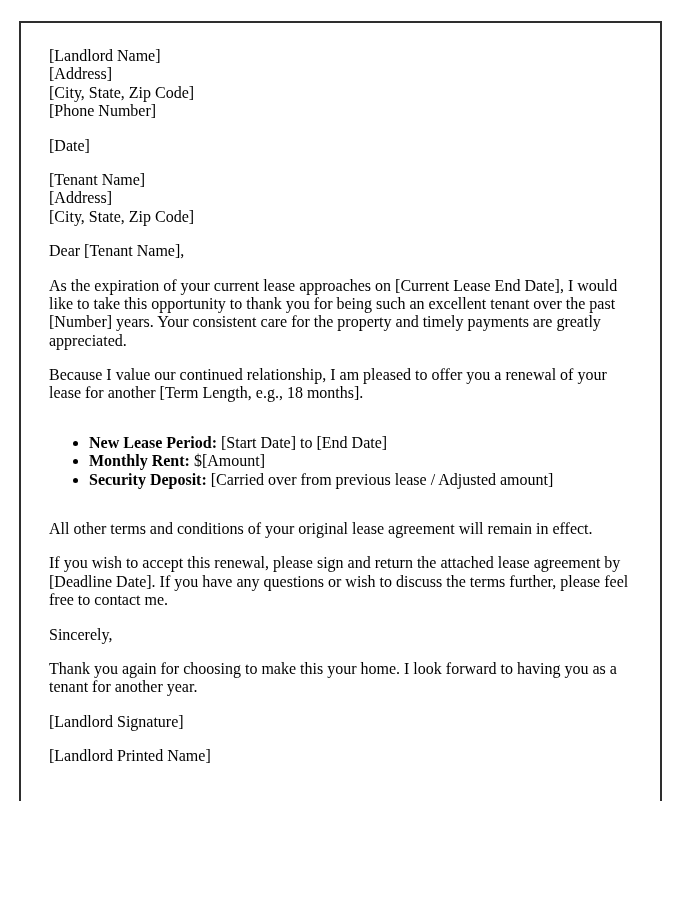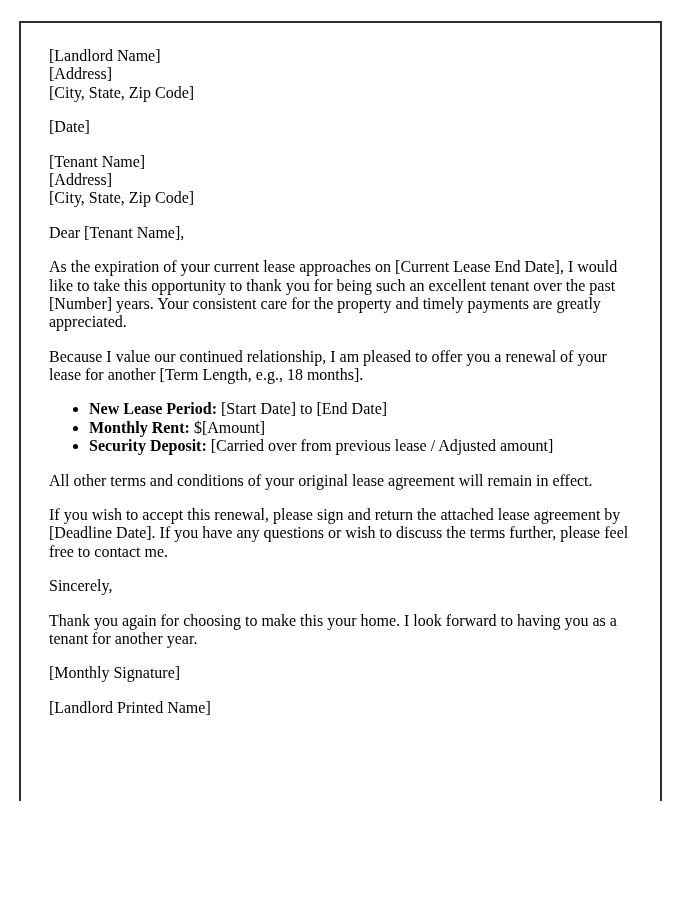--- a/index.html
+++ b/index.html
@@ -32,37 +32,38 @@
     border-bottom: none;
     padding: 24px 28px 0 28px;
     background: #ffffff;
   }
   .page > :first-child { margin-top: 0; }
   p, .addr-block {
     margin: 16px 0;
   }
   .addr-line { }
   ul.terms-list {
-    margin: 16px 0;
+    margin: 31px 0;
     padding-left: 40px;
     list-style-type: disc;
   }
   ul.terms-list li { }
   strong { font-weight: bold; }
 </style>
 </head>
 <body>
 
 <div class="canvas">
   <div class="page">
 
     <div class="addr-block">
       <div class="addr-line">[Landlord Name]</div>
       <div class="addr-line">[Address]</div>
       <div class="addr-line">[City, State, Zip Code]</div>
+      <div class="addr-line">[Phone Number]</div>
     </div>
 
     <p>[Date]</p>
 
     <div class="addr-block">
       <div class="addr-line">[Tenant Name]</div>
       <div class="addr-line">[Address]</div>
       <div class="addr-line">[City, State, Zip Code]</div>
     </div>
 
@@ -80,18 +81,18 @@
     </ul>
 
     <p>All other terms and conditions of your original lease agreement will remain in effect.</p>
 
     <p>If you wish to accept this renewal, please sign and return the attached lease agreement by [Deadline Date]. If you have any questions or wish to discuss the terms further, please feel free to contact me.</p>
 
     <p>Sincerely,</p>
 
     <p>Thank you again for choosing to make this your home. I look forward to having you as a tenant for another year.</p>
 
-    <p>[Monthly Signature]</p>
+    <p>[Landlord Signature]</p>
 
     <p>[Landlord Printed Name]</p>
 
   </div>
 </div>
 
 </body></html>

